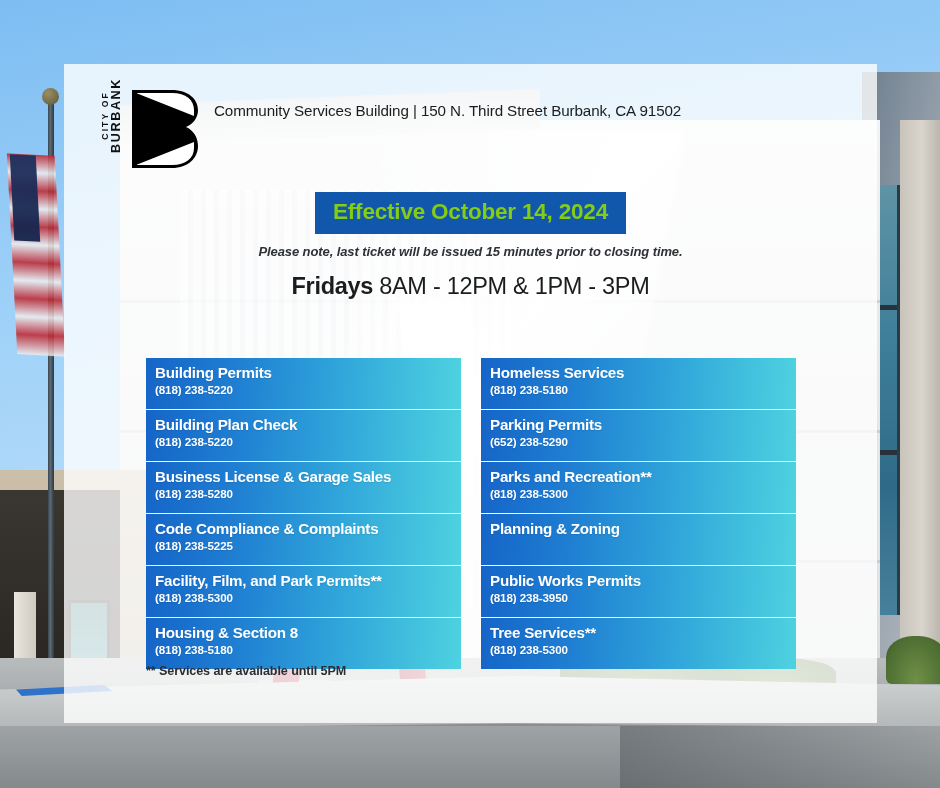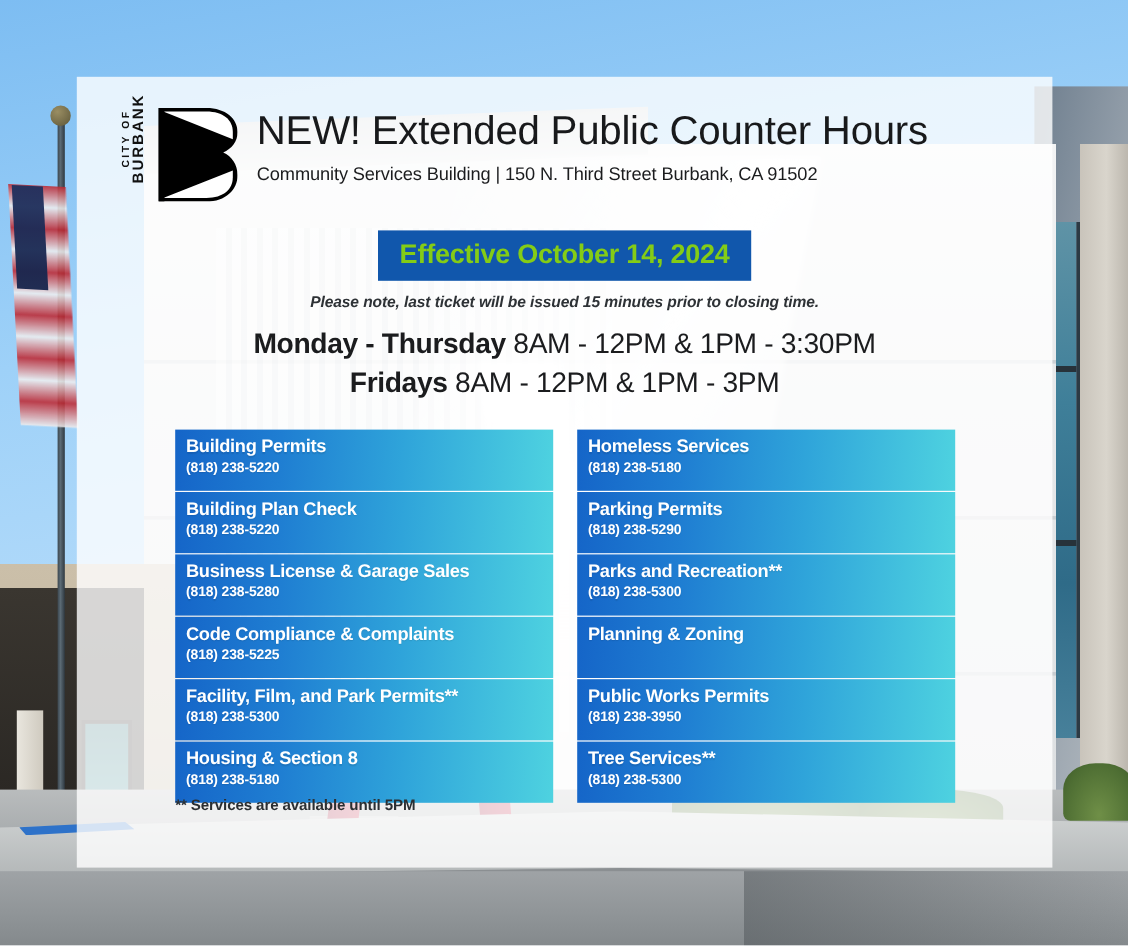--- a/index.html
+++ b/index.html
@@ -460,35 +460,31 @@
             <path d="M0 0 H40 C56 0 66 9 66 20 C66 28 61 34 54 37
                      C61 40 66 47 66 56 C66 68 56 78 40 78 H0 Z" fill="#000"></path>
             <path d="M4 3 L62 26 L62 20 C62 10 54 3 40 3 Z" fill="#fff"></path>
             <path d="M4 75 L62 52 L62 58 C62 68 54 75 40 75 Z" fill="#fff"></path>
             <rect x="0" y="0" width="5" height="78" fill="#000"></rect>
           </svg>
         </div>
       </div>
 
       <div class="titles">
-        <div class="title-main">NEW! Extended Public Counter Hours</div>
         <div class="title-sub">Community Services Building | 150 N. Third Street Burbank, CA 91502</div>
       </div>
     </div>
 
     <div class="badge-wrap">
       <span class="badge">Effective October 14, 2024</span>
     </div>
 
     <div class="note">Please note, last ticket will be issued 15 minutes prior to closing time.</div>
 
     <div class="hours">
-      <div class="hours-line">
-        <b>Monday - Thursday</b><span> 8AM - 12PM &amp; 1PM - 3:30PM</span>
-      </div>
       <div class="hours-line">
         <b>Fridays</b><span> 8AM - 12PM &amp; 1PM - 3PM</span>
       </div>
     </div>
 
     <div class="services">
 
       <div class="col">
         <div class="svc">
           <div class="svc-name">Building Permits</div>
@@ -516,21 +512,21 @@
         </div>
       </div>
 
       <div class="col">
         <div class="svc">
           <div class="svc-name">Homeless Services</div>
           <div class="svc-phone">(818) 238-5180</div>
         </div>
         <div class="svc">
           <div class="svc-name">Parking Permits</div>
-          <div class="svc-phone">(818) 238-5290</div>
+          <div class="svc-phone">(652) 238-5290</div>
         </div>
         <div class="svc">
           <div class="svc-name">Parks and Recreation**</div>
           <div class="svc-phone">(818) 238-5300</div>
         </div>
         <div class="svc">
           <div class="svc-name">Planning &amp; Zoning</div>
         </div>
         <div class="svc">
           <div class="svc-name">Public Works Permits</div>

